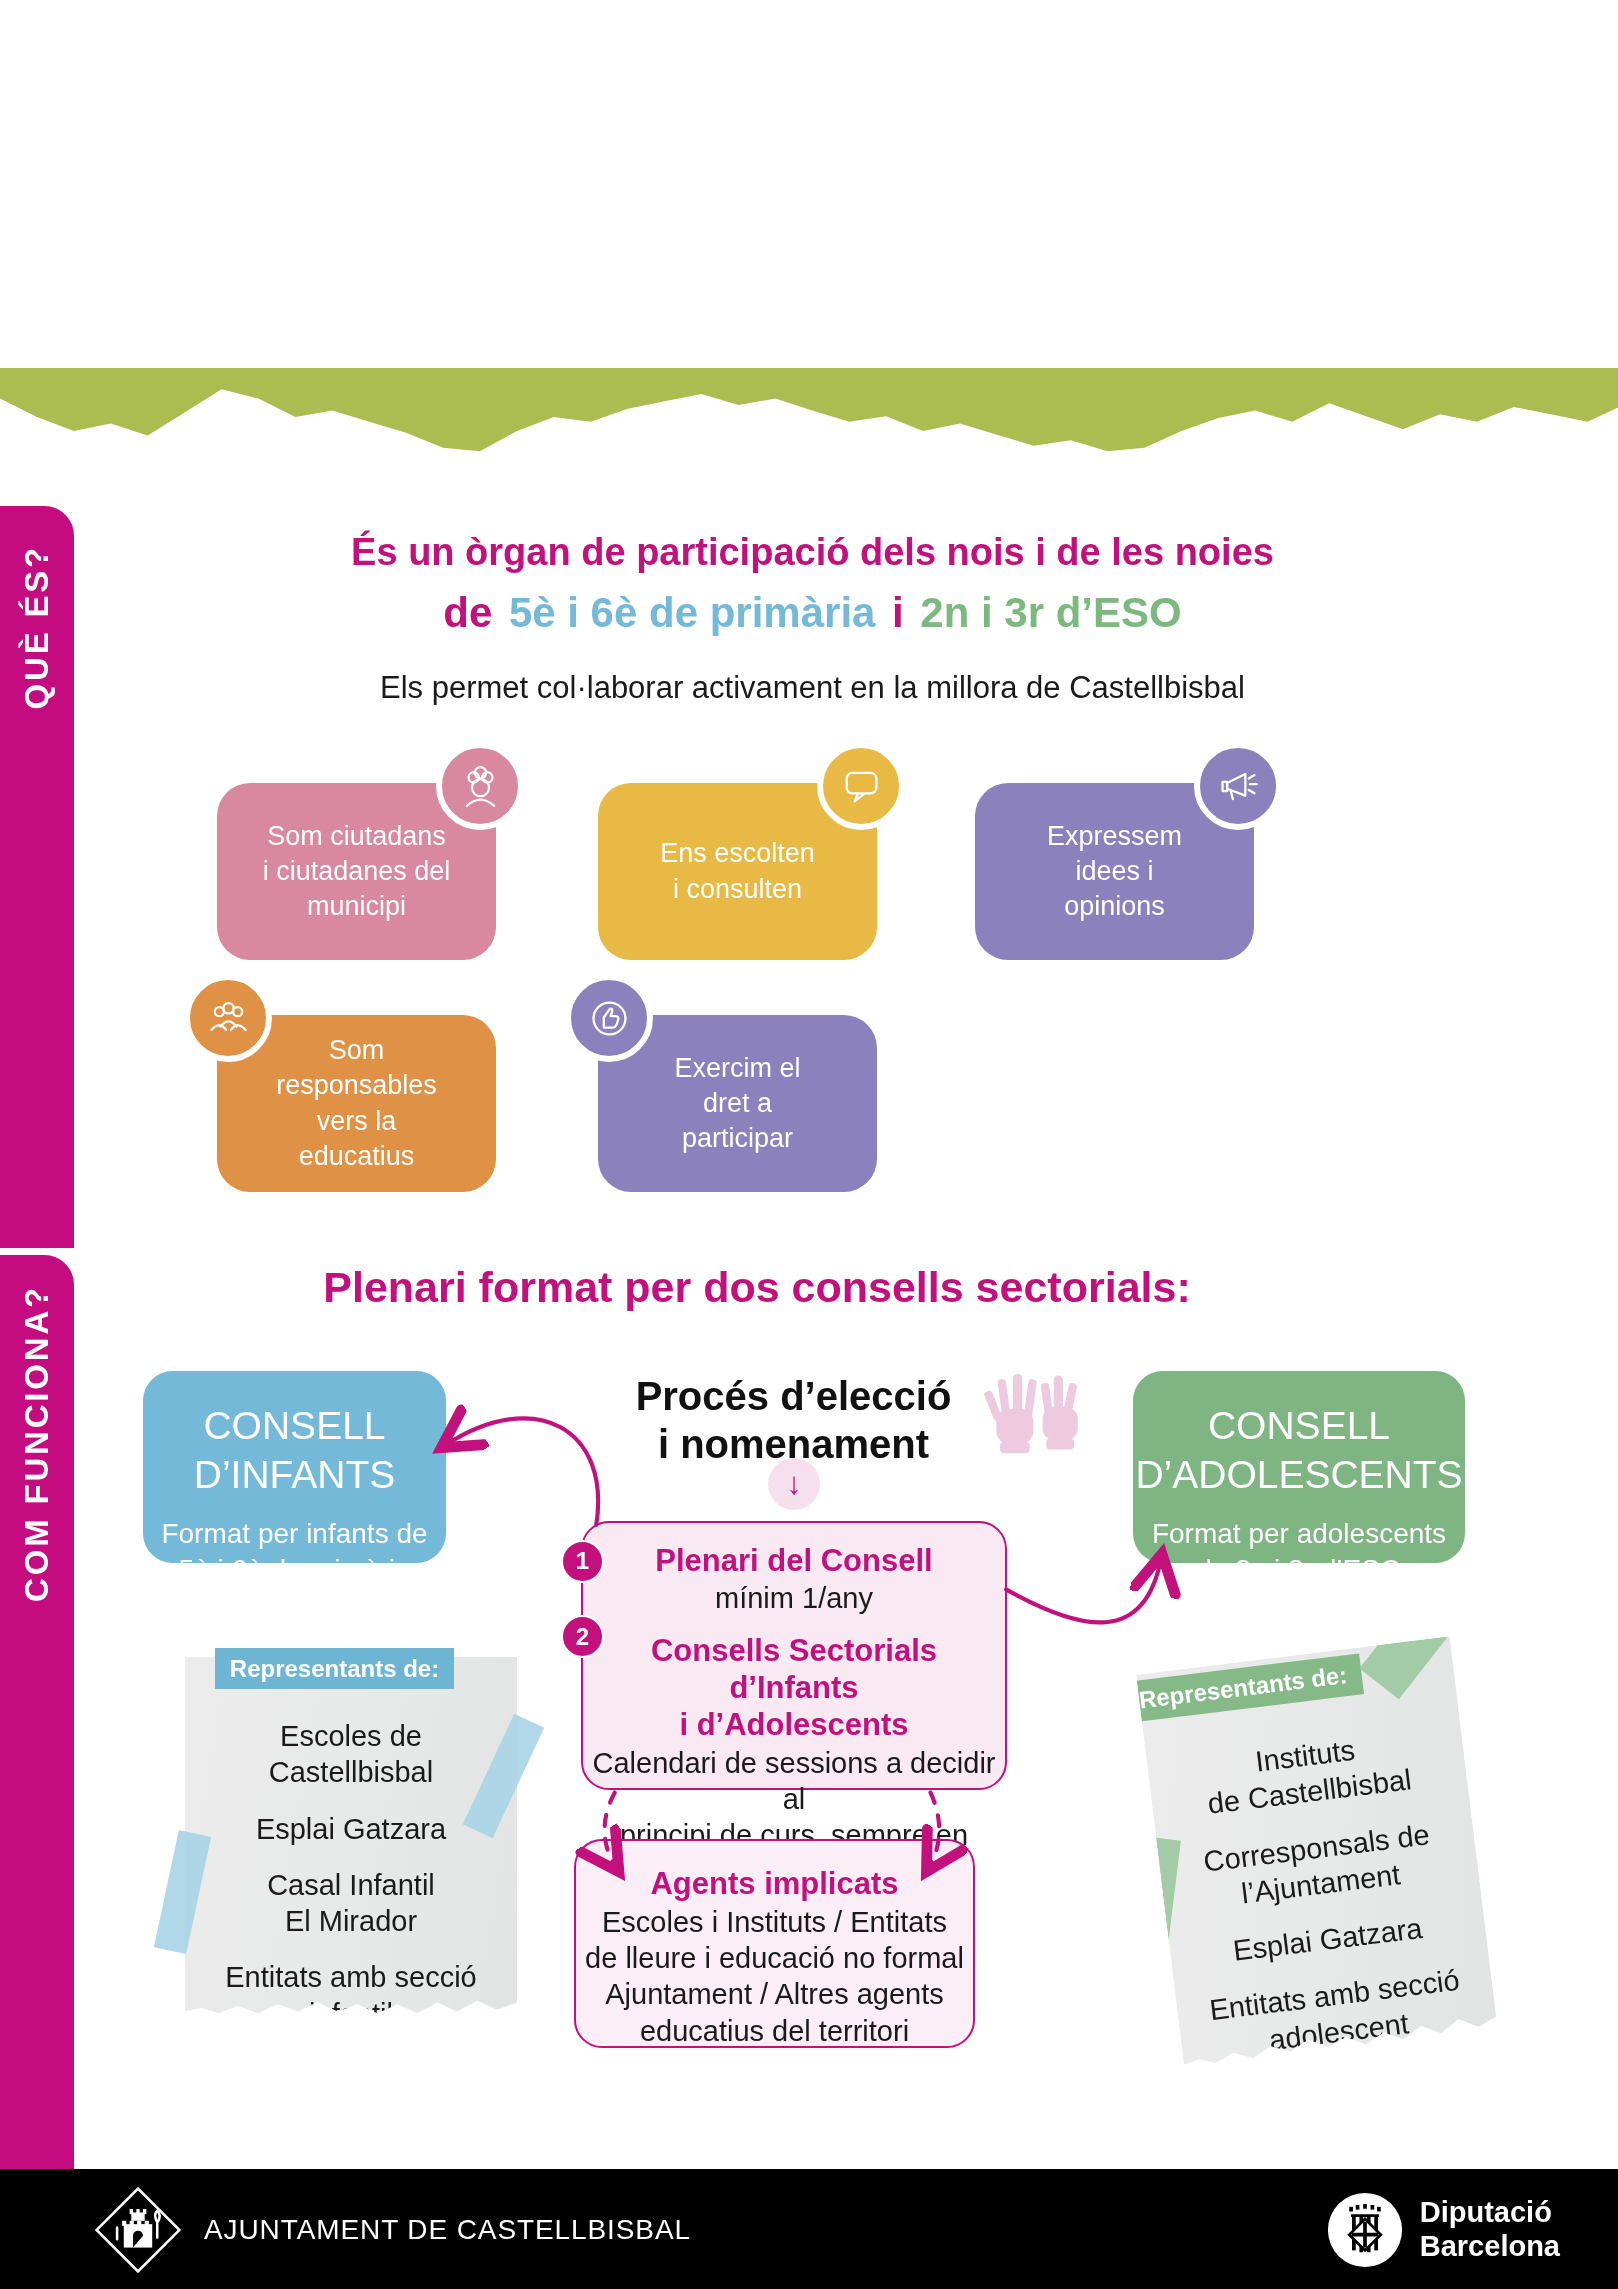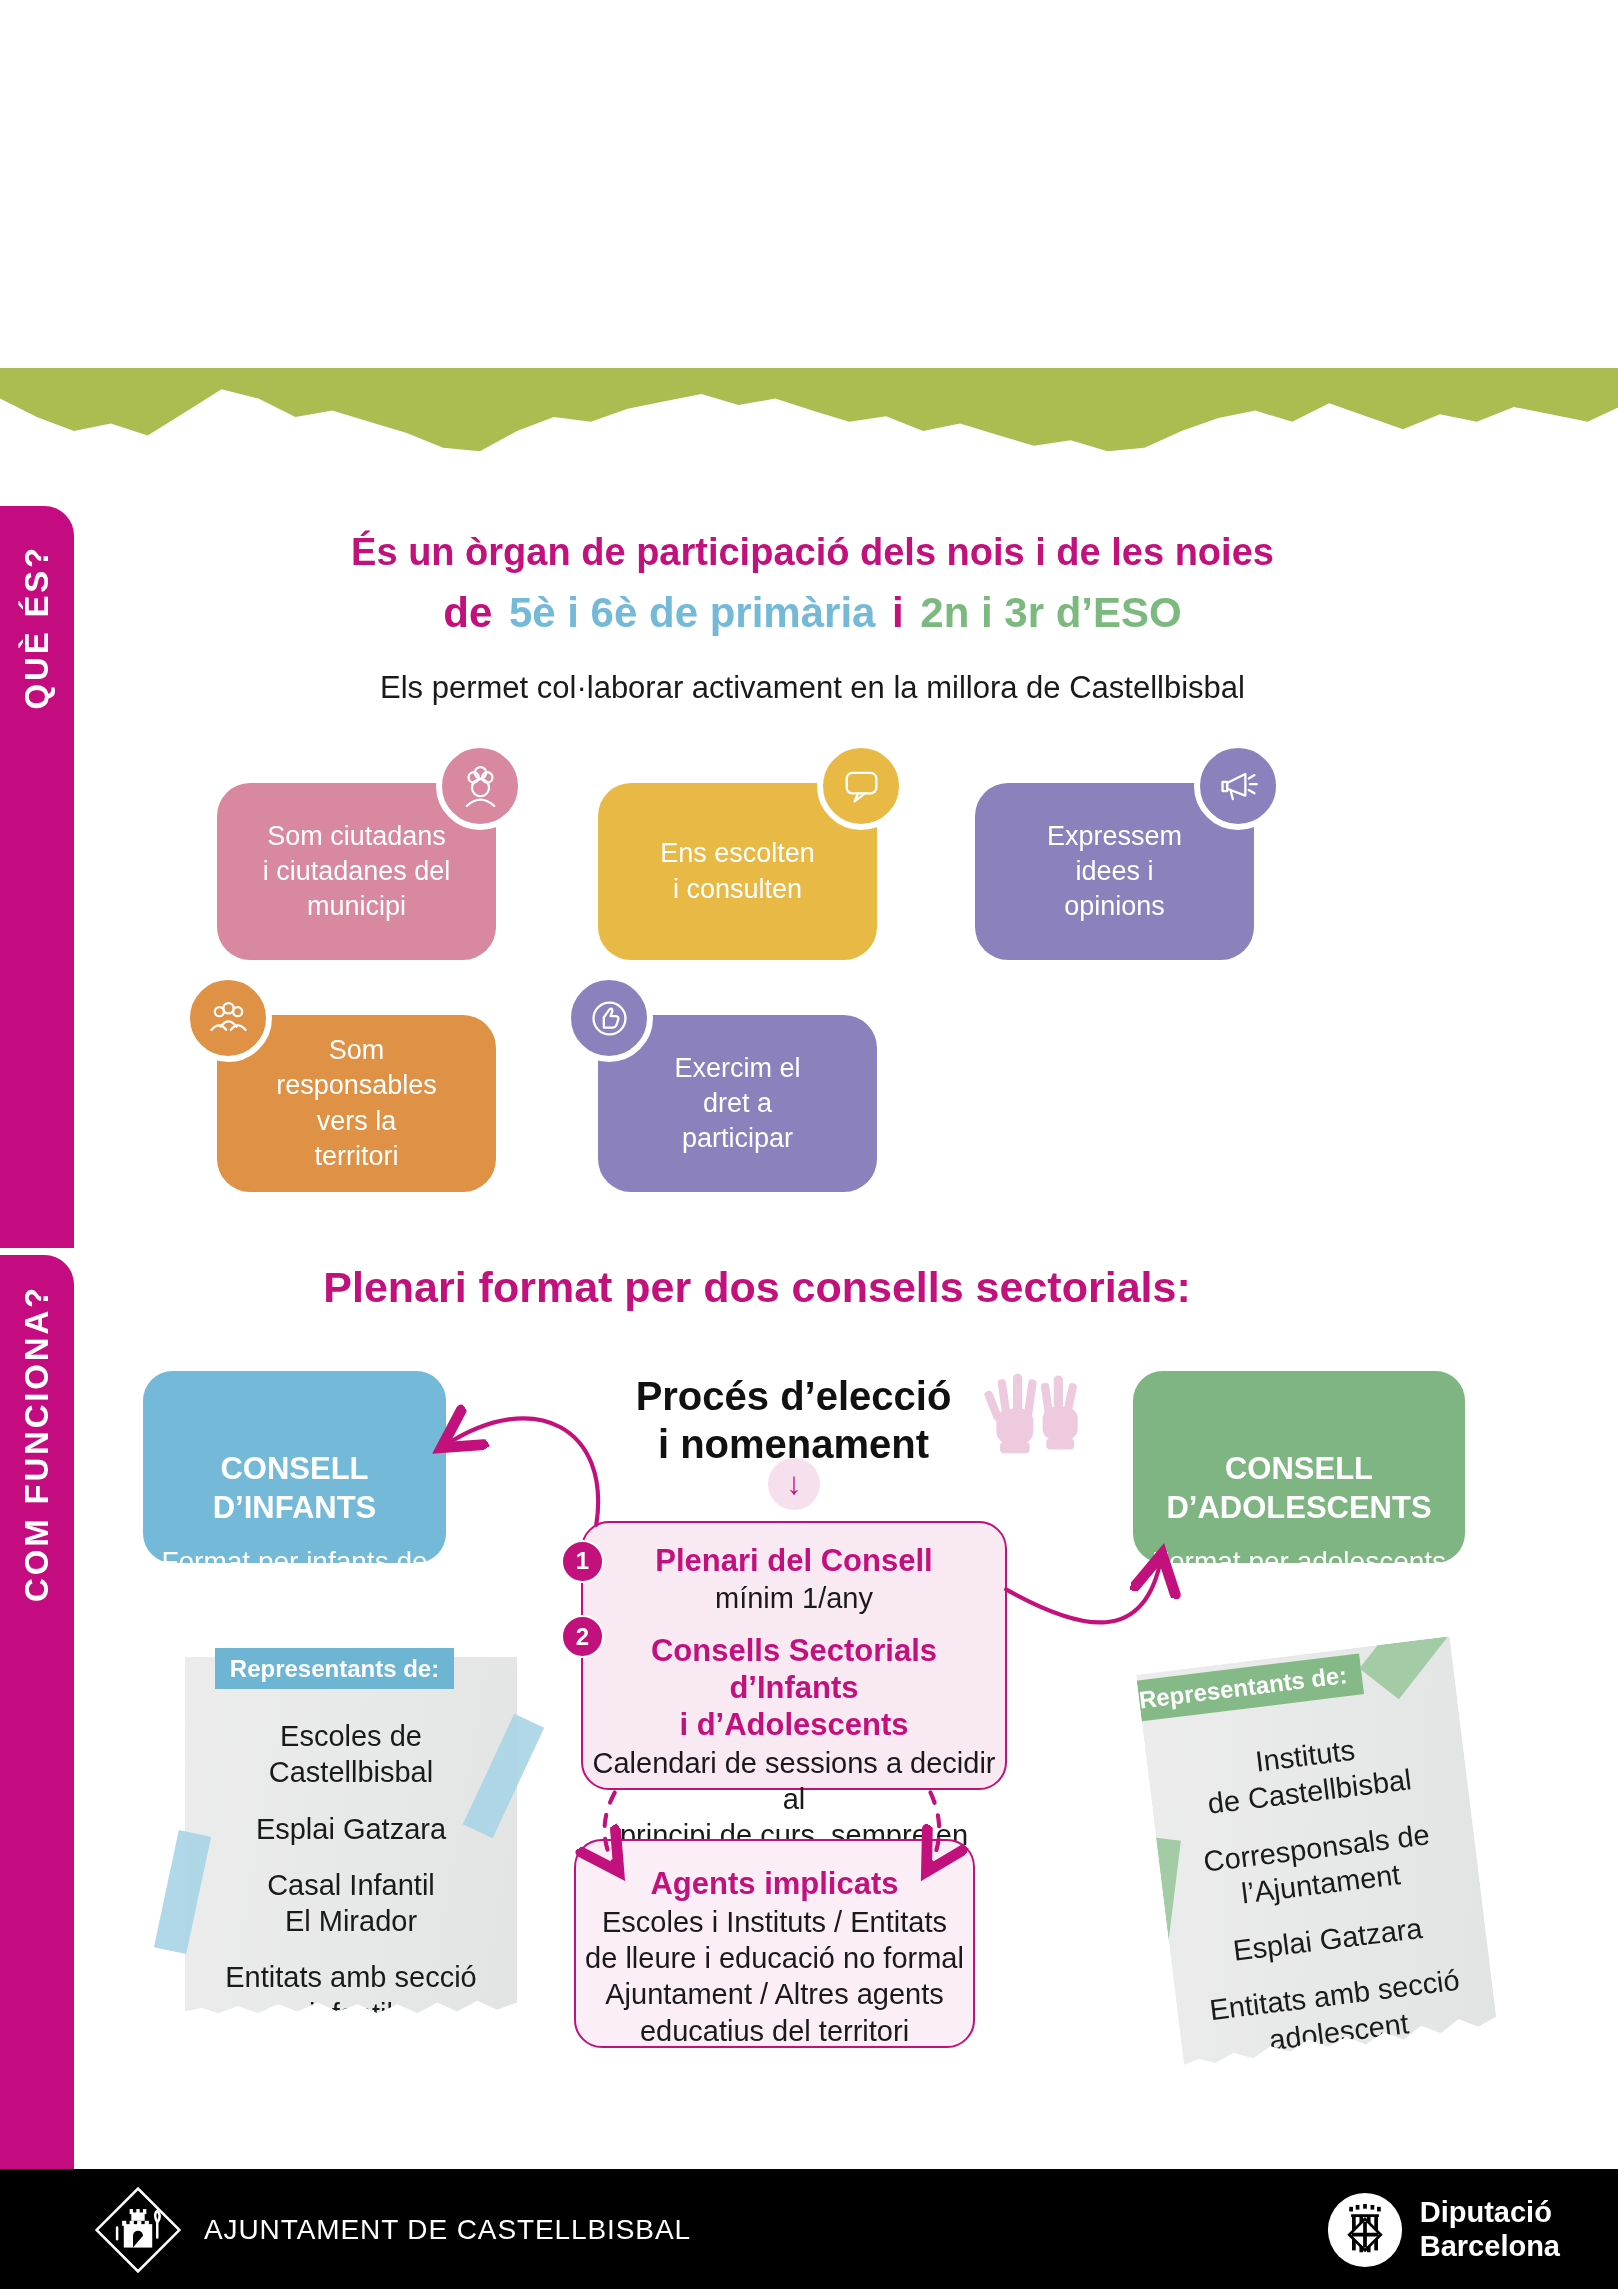--- a/index.html
+++ b/index.html
@@ -43,21 +43,21 @@
   .badge-icon{position:absolute;width:76px;height:76px;border-radius:50%;
         border:6.5px solid #ffffff;display:flex;align-items:center;justify-content:center;}
   .badge-icon.tr{right:-28px;top:-41px;}
   .badge-icon.tl{left:-33px;top:-41px;}
   .badge-icon svg{width:57px;height:57px;}
 
   
   .sec2-heading{left:74px;top:1263px;width:1366px;text-align:center;color:#c2107d;
                 font-size:43px;font-weight:600;}
   .big-box{border-radius:29.5px;color:#ffffff;text-align:center;padding-top:31px;box-sizing:border-box;}
-  .big-box .bt{font-weight:bold;font-size:31px;line-height:1.25;display:block;margin-top:48px;}
+  .big-box .bt{font-weight:normal;font-size:39px;line-height:1.25;display:block;}
   .big-box .bs{font-size:28px;line-height:1.3;display:block;margin-top:16.6px;}
   .b-blue{background:#74b9d8;left:143px;top:1371px;width:303px;height:192px;}
   .b-green{background:#7fb583;left:1133px;top:1371px;width:332px;height:192px;}
 
   .process-title{left:572px;top:1372px;width:443px;text-align:center;color:#111111;
                  font-weight:bold;font-size:40px;line-height:1.2;}
   .hands{left:976px;top:1355px;}
   .down-circle{left:768px;top:1458px;width:52px;height:52px;border-radius:50%;
                background:#f6e0ee;display:flex;align-items:center;justify-content:center;
                color:#c2107d;font-size:31px;font-weight:bold;}
@@ -158,21 +158,21 @@
         <path d="M36,56 L40,72"></path>
         <path d="M68,36 L78,30 M70,46 L82,46 M68,56 L78,62"></path>
       </svg>
     </span>
   </div>
 
   <div class="abs fbox c-orange" style="left:217px;top:1015px;">
     <span class="pre">Som
 responsables
 vers la
-territori</span>
+educatius</span>
     <span class="badge-icon tl c-orange">
       <svg viewBox="0 0 100 100" fill="none" stroke="#ffffff" stroke-width="4" stroke-linecap="round">
         <circle cx="34" cy="38" r="8"></circle>
           <circle cx="66" cy="38" r="8"></circle>
           <circle cx="50" cy="32" r="9"></circle>
         <path d="M20,70 Q34,54 46,70"></path>
         <path d="M54,70 Q66,54 80,70"></path>
         <path d="M36,64 Q50,46 64,64"></path>
       </svg>
     </span>

